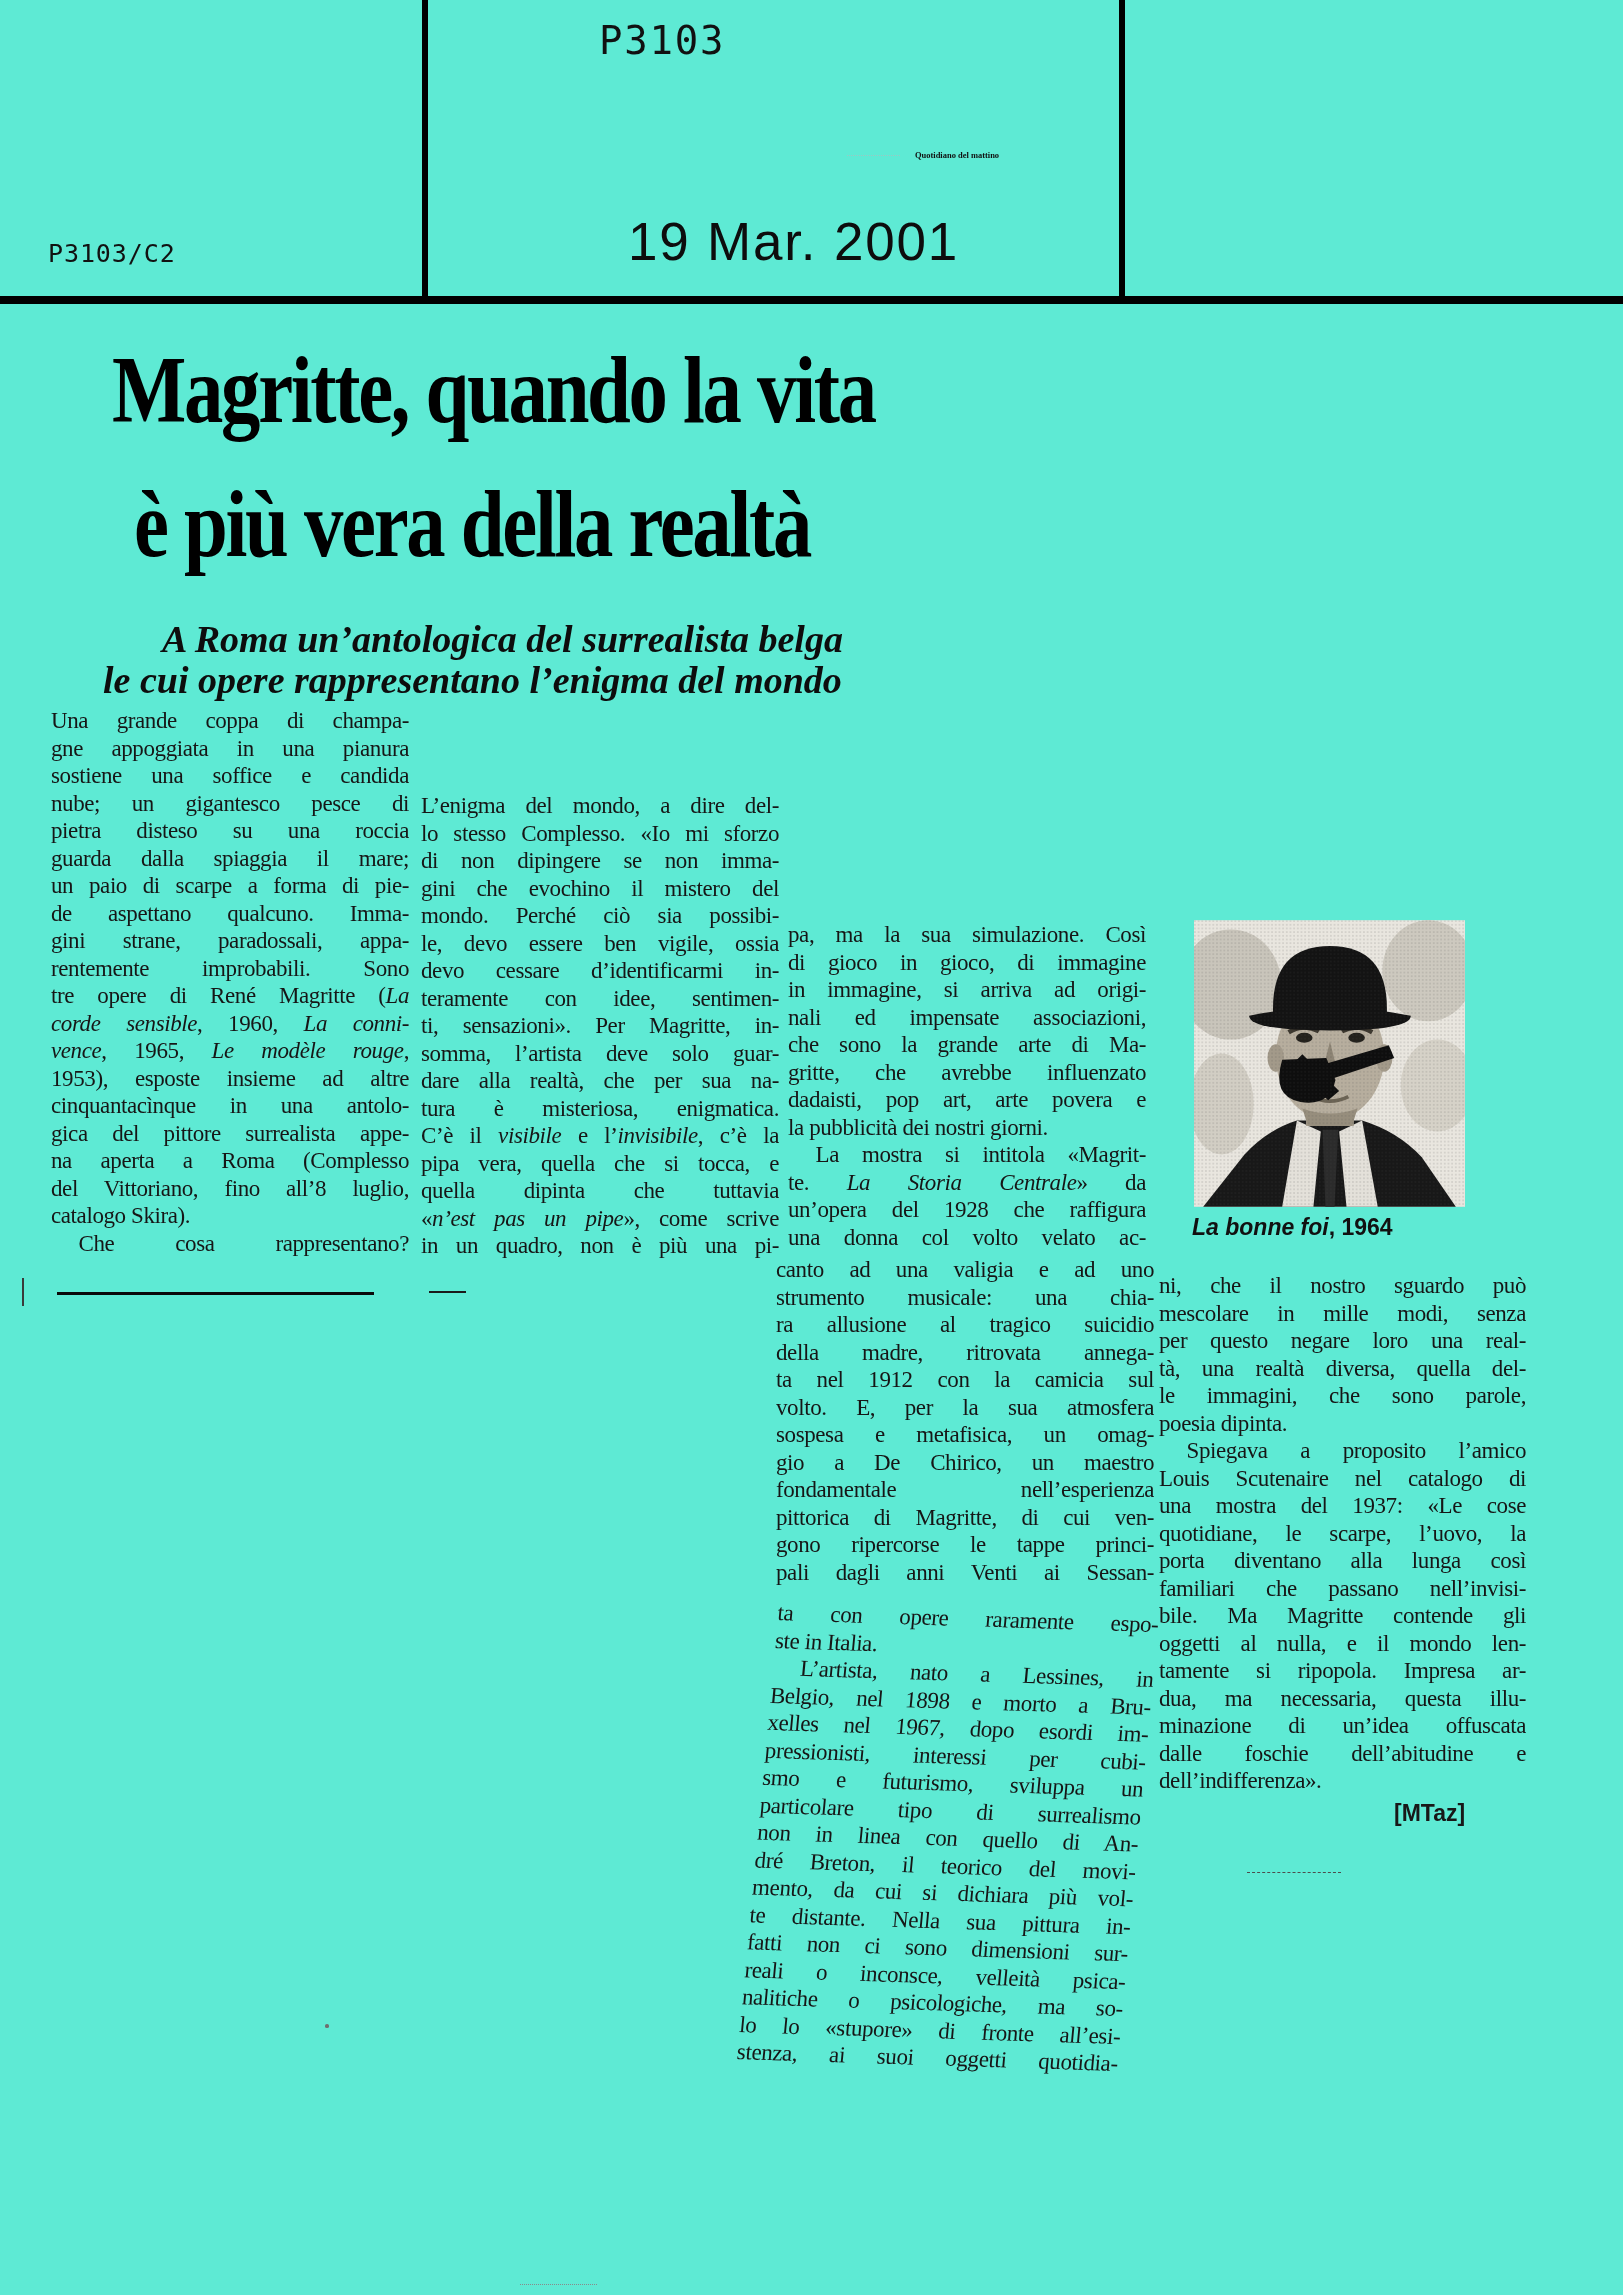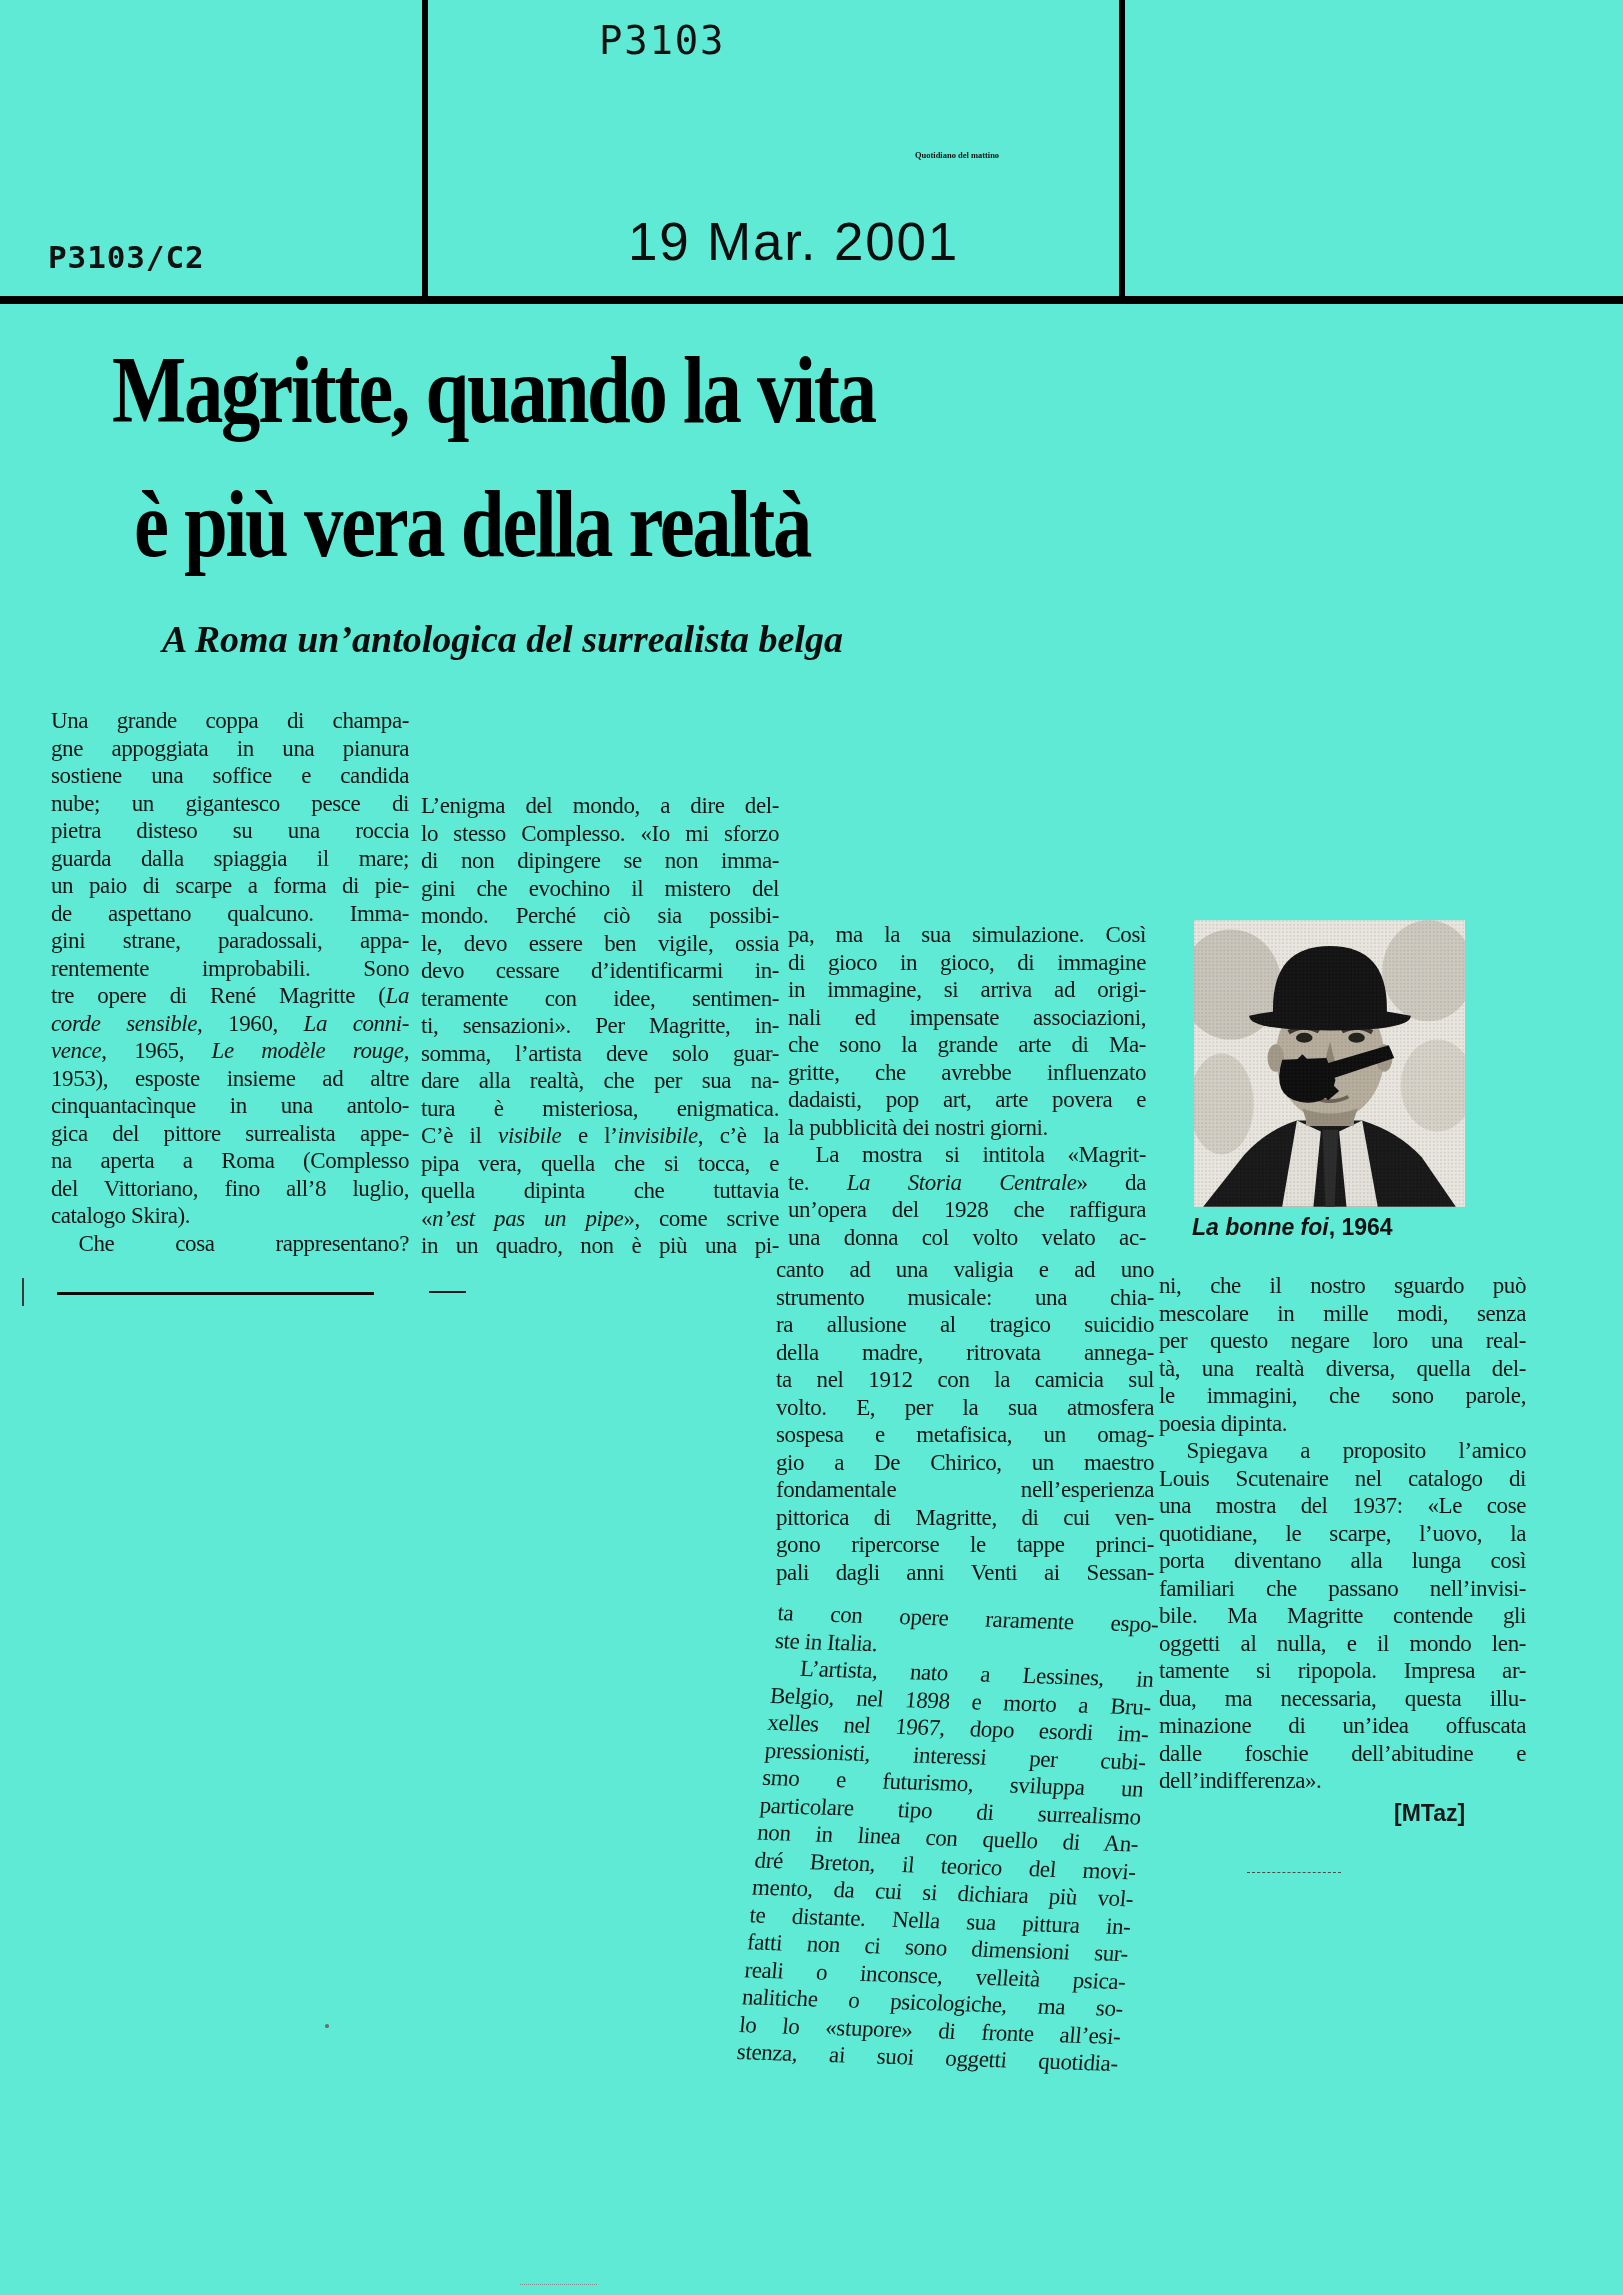--- a/index.html
+++ b/index.html
@@ -18,21 +18,21 @@
             font-size:39px;letter-spacing:1.8px;color:#111;}
   .masthead{position:absolute;left:580px;top:51px;font-family:"Liberation Serif",serif;
             font-weight:700;font-size:84px;letter-spacing:-2.8px;color:#000;white-space:nowrap;}
   .masthead .bigG{font-size:1.45em;vertical-align:-0.13em;line-height:0;}
   .tagline{position:absolute;left:915px;top:150px;font-family:"Liberation Serif",serif;
            font-weight:700;font-size:9.2px;letter-spacing:0;transform:scaleX(0.92);
            transform-origin:0 0;color:#111;white-space:nowrap;}
   .smudge{position:absolute;left:847px;top:155px;width:53px;height:4.6px;
           border-top:1.8px dotted #b9b9b9;opacity:.7;}
   .code-left{position:absolute;left:48px;top:239px;font-family:"DejaVu Sans Mono",monospace;
-             font-size:31px;letter-spacing:0.9px;color:#111;font-weight:bold;}
+             font-size:25px;letter-spacing:0.9px;color:#111;}
   .date{position:absolute;left:628px;top:211px;font-family:Liberation Sans, sans-serif;
         font-size:53px;letter-spacing:1.8px;color:#0d0d0d;white-space:nowrap;}
 
   
   .hl{position:absolute;left:112px;font-weight:700;font-size:96px;color:#000;
       white-space:nowrap;line-height:1;}
   .hl .cond{display:inline-block;transform:scaleX(0.82);transform-origin:0 0;letter-spacing:-2.8px;}
   .hl.l1{top:342px;}
   .hl.l2{top:476px;margin-left:22px;}
   .sh{position:absolute;font-style:italic;font-weight:700;font-size:38px;color:#0d0d0d;
@@ -84,20 +84,21 @@
   <div class="code-top">P3103</div>
   <div class="tagline">Quotidiano del mattino</div>
   <div class="smudge"></div>
   <div class="code-left">P3103/C2</div>
   <div class="date">19 Mar. 2001</div>
 
   <div class="hl l1"><span class="cond">Magritte, quando la vita</span></div>
   <div class="hl l2"><span class="cond">è più vera della realtà</span></div>
 
   <div class="sh l1">A Roma un’antologica del surrealista belga</div>
+  <div class="sh l2">le cui opere rappresentano l’enigma del mondo</div>
 
   <div class="col c1">
       <div class="line"><span>Una grande coppa di champa-</span></div>
       <div class="line"><span>gne appoggiata in una pianura</span></div>
       <div class="line"><span>sostiene una soffice e candida</span></div>
       <div class="line"><span>nube; un gigantesco pesce di</span></div>
       <div class="line"><span>pietra disteso su una roccia</span></div>
       <div class="line"><span>guarda dalla spiaggia il mare;</span></div>
       <div class="line"><span>un paio di scarpe a forma di pie-</span></div>
       <div class="line"><span>de aspettano qualcuno. Imma-</span></div>

